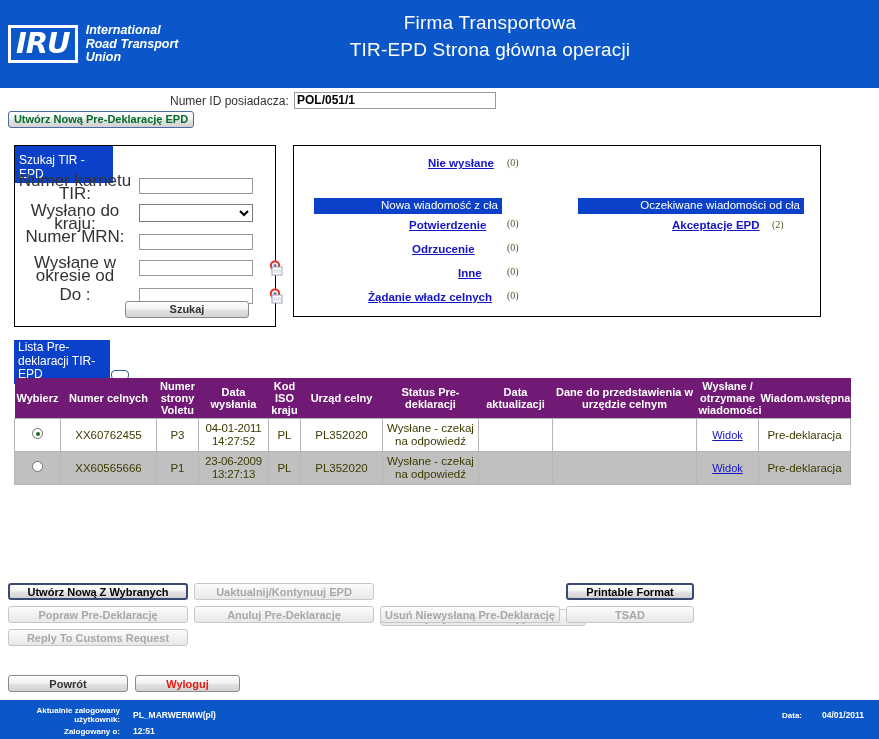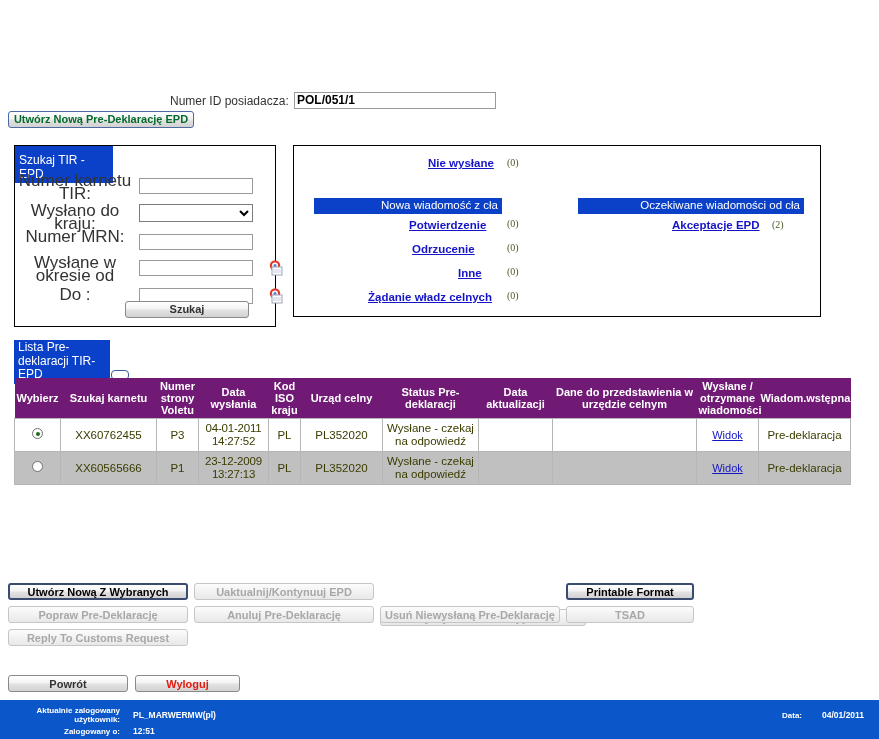--- a/index.html
+++ b/index.html
@@ -375,20 +375,36 @@
     font-size: 8.5px;
     font-weight: bold;
     line-height: 9px;
   }
 </style>
 </head>
 <body>
 
 <div id="page">
 
+  <div class="header-bar">
+    <div class="logo-wrap">
+      <span class="logo-box">
+        <span class="logo-text">IRU</span>
+      </span>
+      <span class="logo-sub">
+        <span>International</span><br>
+        <span>Road Transport</span><br>
+        <span>Union</span>
+      </span>
+    </div>
+    <div class="header-titles">
+      <div class="header-title-1">Firma Transportowa</div>
+      <div class="header-title-2">TIR-EPD Strona główna operacji</div>
+    </div>
+  </div>
 
   <div class="id-row">
     <span class="id-label">Numer ID posiadacza:</span>
     <input class="id-input" type="text" value="POL/051/1" style="">
   </div>
 
   <button class="btn green btn-create-new">Utwórz Nową Pre-Deklarację EPD</button>
 
   <div class="panel search-panel">
     <div class="panel-title search-title">Szukaj TIR - EPD</div>
@@ -480,21 +496,21 @@
       <col style="width:82px">
       <col style="width:96px">
       <col style="width:74px">
       <col style="width:144px">
       <col style="width:62px">
       <col style="width:92px">
     </colgroup>
     <thead>
       <tr>
         <th>Wybierz</th>
-        <th>Szukaj karnetu</th>
+        <th>Numer celnych</th>
         <th>Numer strony Voletu</th>
         <th>Data wysłania</th>
         <th>Kod ISO kraju</th>
         <th>Urząd celny</th>
         <th>Status Pre-deklaracji</th>
         <th>Data aktualizacji</th>
         <th>Dane do przedstawienia w urzędzie celnym</th>
         <th>Wysłane / otrzymane wiadomości</th>
         <th>Wiadom.wstępna</th>
       </tr>
@@ -516,21 +532,21 @@
           <span class="cell-link">Widok</span>
         </td>
         <td>Pre-deklaracja</td>
       </tr>
       <tr class="alt">
         <td>
           <span class="radio"></span>
         </td>
         <td>XX60565666</td>
         <td>P1</td>
-        <td class="small-date">23-12-2009 13:27:13</td>
+        <td class="small-date">23-06-2009 13:27:13</td>
         <td>PL</td>
         <td>PL352020</td>
         <td>Wysłane - czekaj na odpowiedź</td>
         <td></td>
         <td></td>
         <td>
           <span class="cell-link">Widok</span>
         </td>
         <td>Pre-deklaracja</td>
       </tr>

